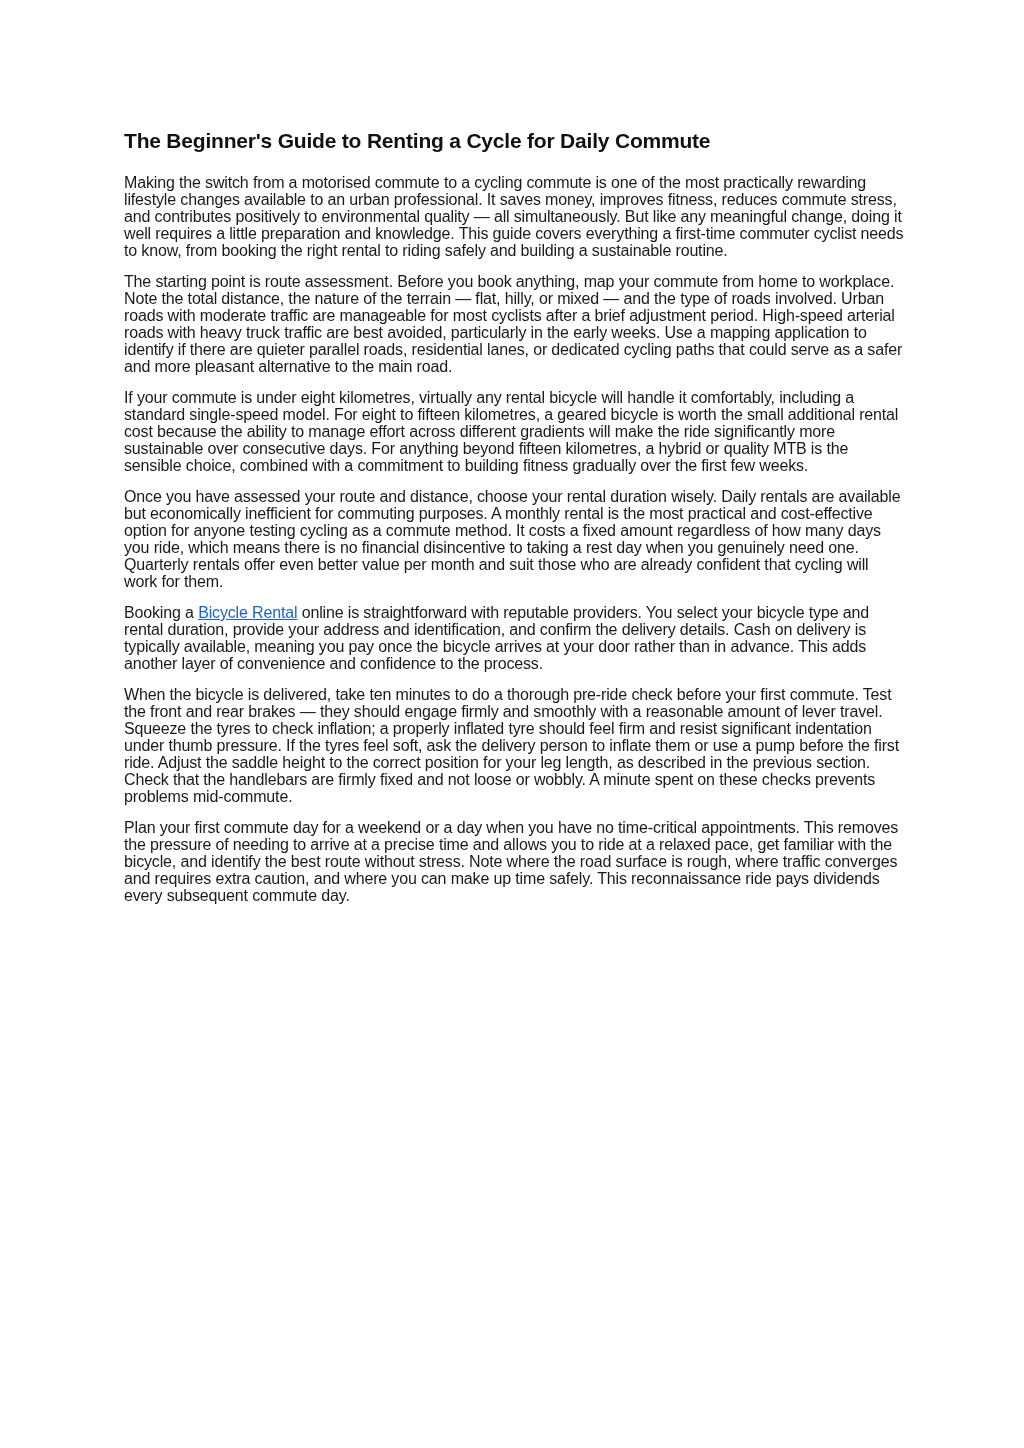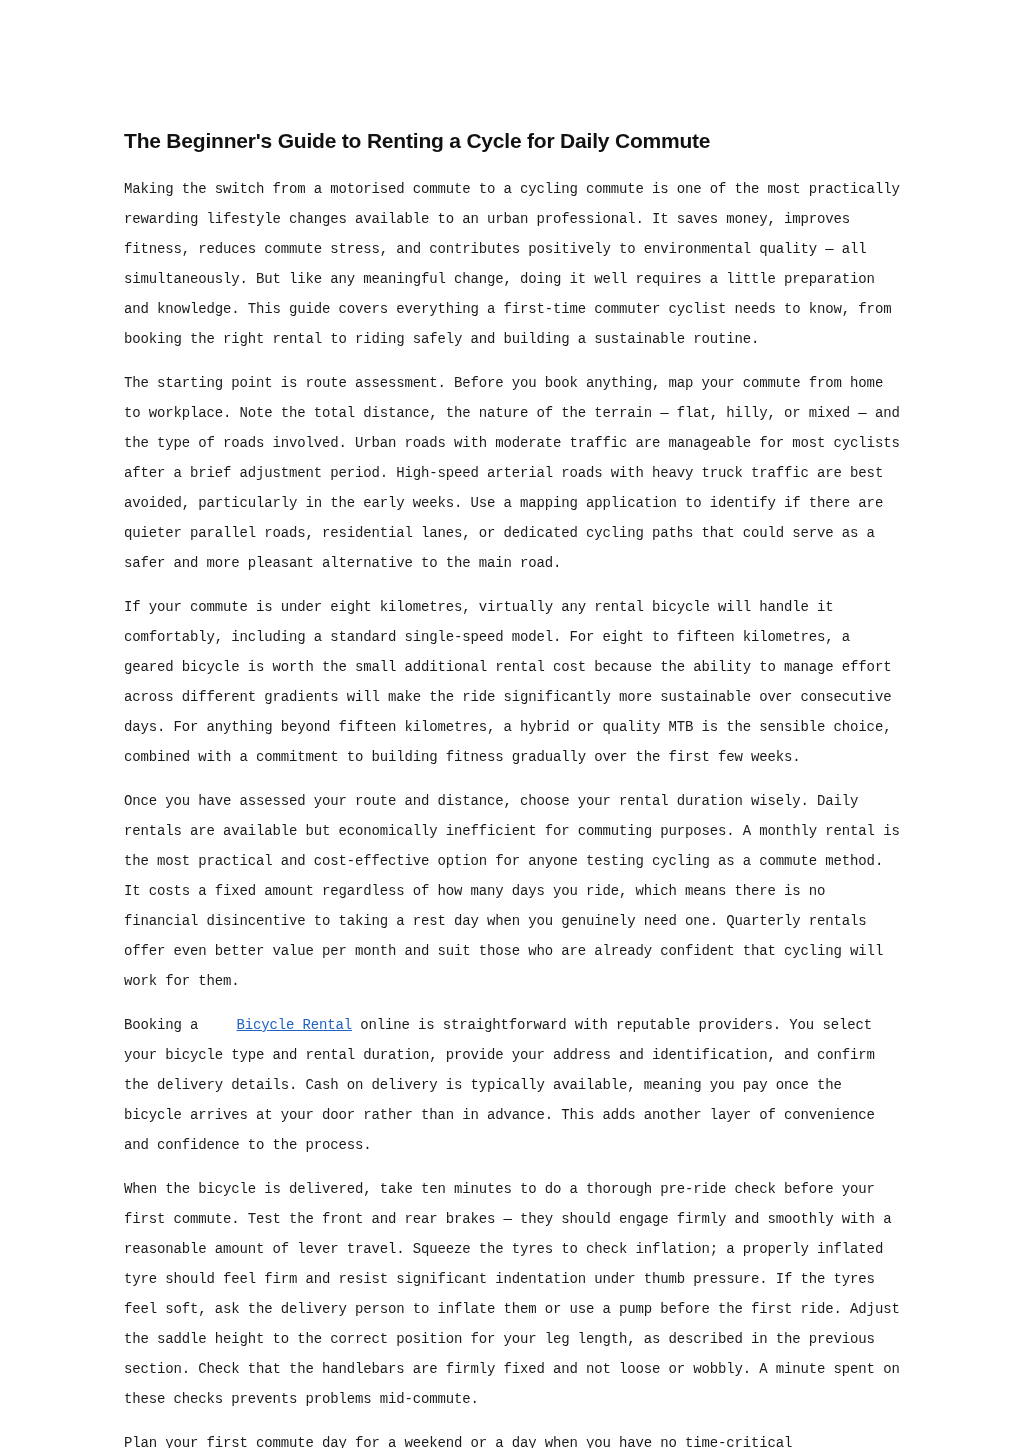--- a/index.html
+++ b/index.html
@@ -24,30 +24,28 @@
     h1 {
       margin: 0 0 16px 0;
       font-size: 21px;
       font-weight: bold;
       letter-spacing: -0.2px;
       line-height: 34px;
       color: #111111;
     }
     p {
       margin: 0 0 14px 0;
-      font-size: 14px;
-      line-height: 30px;
+      font-size: 16px;
+      line-height: 17px;
       letter-spacing: -0.15px;
       color: #1a1a1a;
-      font-family: Liberation Mono, monospace;
     }
     a {
       color: #1f62c4;
       text-decoration: underline;
-      margin-left: 30px;
     }
   </style>
 </head>
 <body>
 
 <div class="page">
   <h1>The Beginner's Guide to Renting a Cycle for Daily Commute</h1>
 
   <p>Making the switch from a motorised commute to a cycling commute is one of the most practically rewarding lifestyle changes available to an urban professional. It saves money, improves fitness, reduces commute stress, and contributes positively to environmental quality — all simultaneously. But like any meaningful change, doing it well requires a little preparation and knowledge. This guide covers everything a first-time commuter cyclist needs to know, from booking the right rental to riding safely and building a sustainable routine.</p>
   <p>The starting point is route assessment. Before you book anything, map your commute from home to workplace. Note the total distance, the nature of the terrain — flat, hilly, or mixed — and the type of roads involved. Urban roads with moderate traffic are manageable for most cyclists after a brief adjustment period. High-speed arterial roads with heavy truck traffic are best avoided, particularly in the early weeks. Use a mapping application to identify if there are quieter parallel roads, residential lanes, or dedicated cycling paths that could serve as a safer and more pleasant alternative to the main road.</p>

